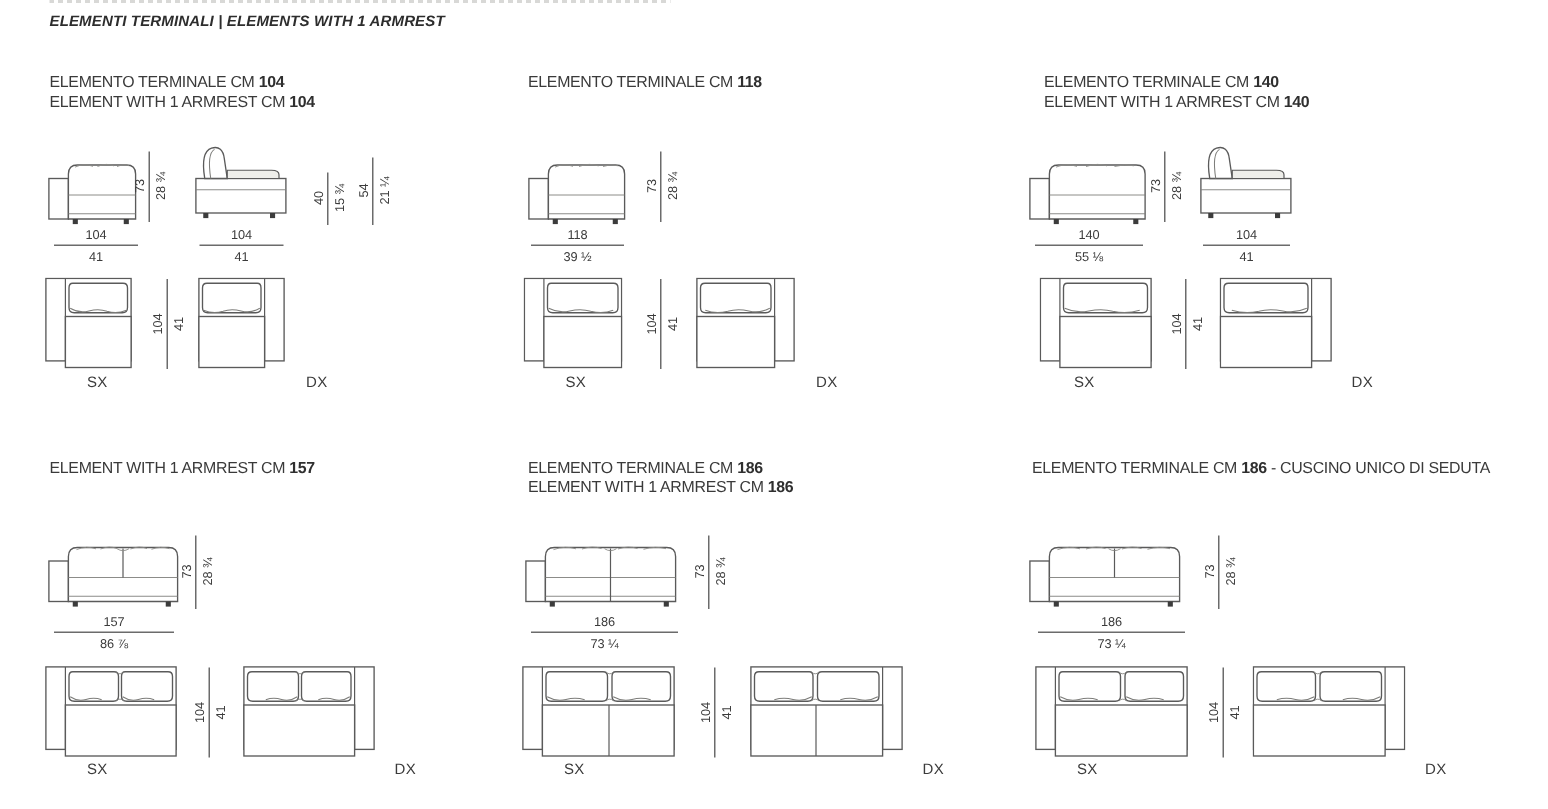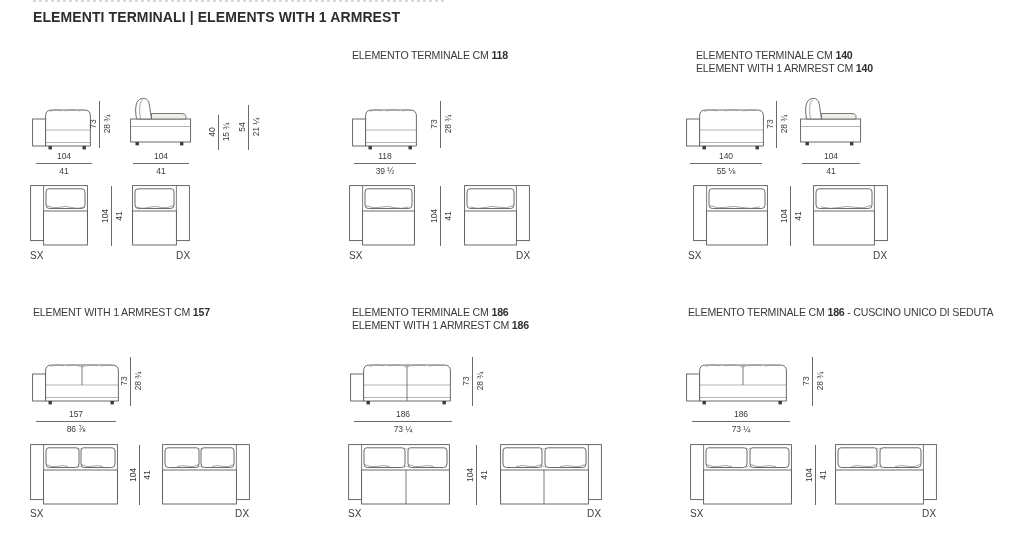--- a/index.html
+++ b/index.html
@@ -1,28 +1,28 @@
 <!DOCTYPE html>
 <html><head>
 <meta charset="utf-8">
 <style>
   html,body{margin:0;padding:0;background:#fff;}
   #page{position:relative;width:1032px;height:539px;background:#fff;overflow:hidden;
         font-family:"Liberation Sans",sans-serif;color:#3b3b3b;}
-  .hdr{position:absolute;font-size:14px;font-weight:bold;color:#2d2d2d;letter-spacing:0.1px;white-space:nowrap;}
+  .hdr{position:absolute;font-size:10px;font-weight:bold;color:#2d2d2d;letter-spacing:0.1px;white-space:nowrap;font-style:italic;}
   .title{position:absolute;font-size:10.6px;line-height:13px;letter-spacing:-0.2px;color:#3a3a3a;white-space:nowrap;}
   .title b{font-weight:bold;color:#2f2f2f;}
   .draw{position:absolute;}
   .vline{position:absolute;width:1px;background:#6b6b6b;}
   .vlab{position:absolute;font-size:8.5px;color:#3b3b3b;white-space:nowrap;
         transform:translate(-50%,-50%) rotate(-90deg);letter-spacing:-0.1px;}
   .hdim{position:absolute;text-align:center;color:#3b3b3b;}
   .hdim .cm{display:block;font-size:8.5px;line-height:10px;padding-bottom:2px;border-bottom:1px solid #6b6b6b;letter-spacing:-0.1px;}
   .hdim .in{display:block;font-size:8.5px;line-height:10px;padding-top:2px;letter-spacing:-0.1px;}
-  .pl{position:absolute;font-size:10px;color:#3b3b3b;letter-spacing:0.2px;}
+  .pl{position:absolute;font-size:10px;color:#3b3b3b;letter-spacing:0.2px;margin-left:28px;}
   .artifact{position:absolute;left:33px;top:0;width:414px;height:2px;opacity:.45;
             background:repeating-linear-gradient(90deg,#a9a9a5 0 3px,#fff 3px 6px);}
 </style>
 </head>
 <body>
 
 <div id="page">
 
   <svg width="0" height="0" style="position:absolute" aria-hidden="true">
     <defs>
@@ -141,20 +141,24 @@
         <path d="M62.5,3.8 H96 Q99,3.8 99,7 V20 Q99,23.5 95.5,23.5 H63.5 Q60,23.5 60,20 V7 Q60,3.8 62.5,3.8 Z" fill="#fff" stroke="#5a5a5a" stroke-width="0.9"></path>
         <path d="M16.8,20.5 q6,3.4 12.5,1.8 q6.5,-1.6 12.5,0.2 M60.8,20.5 q6,3.4 12.5,1.8 q6.5,-1.6 12.5,0.2" fill="none" stroke="#7d7d7a" stroke-width="0.7"></path>
         <path d="M56,4 q2.5,2.4 5,0 M56,23.3 q2.5,-2.4 5,0" fill="none" stroke="#8b8b88" stroke-width="0.6"></path>
       </g>
     </defs>
   </svg>
 
   <div class="artifact"></div>
   <div class="hdr" style="left:33px;top:9px">ELEMENTI TERMINALI | ELEMENTS WITH 1 ARMREST</div>
 
+  <div class="title" style="left:33px;top:49px">
+    <div><span>ELEMENTO TERMINALE CM </span><b>104</b><span></span></div>
+    <div><span>ELEMENT WITH 1 ARMREST CM </span><b>104</b><span></span></div>
+  </div>
   <svg class="draw" style="left:32px;top:103px" width="60" height="47" viewBox="0 0 60 47">
       <use href="#front60"></use>
     </svg>
   <div class="vline" style="left:99px;top:101px;height:47px"></div>
   <span class="vlab" style="left:93px;top:124px">73</span>
   <span class="vlab" style="left:107px;top:124px">28 ¾</span>
   <div class="hdim" style="left:36px;top:151px;width:56px">
     <span class="cm">104</span>
     <span class="in">41</span>
   </div>

